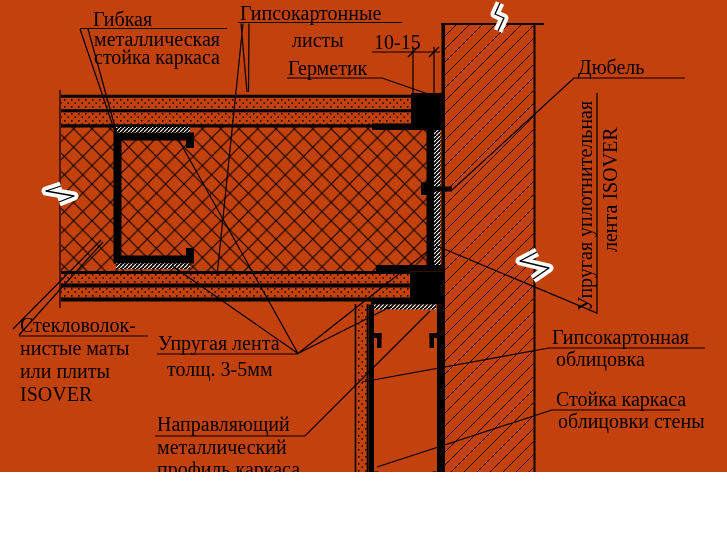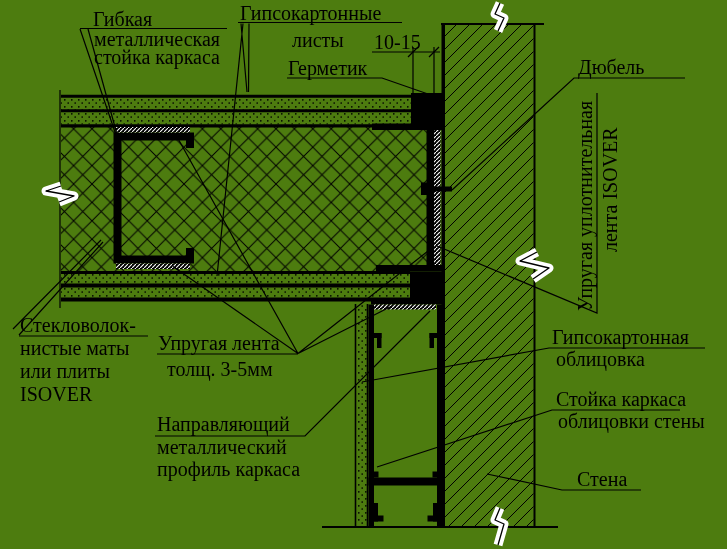--- a/index.html
+++ b/index.html
@@ -1,16 +1,16 @@
 <!DOCTYPE html>
 <html><head>
 <meta charset="utf-8">
 <style>
   html,body{margin:0;padding:0;background:#ffffff;}
-  .stage{position:relative;width:727px;height:549px;background:#4d7c0f;overflow:hidden;}
+  .stage{position:relative;width:727px;height:472px;background:#c2410c;overflow:hidden;}
   svg{display:block;}
   text{font-family:"Liberation Serif","DejaVu Serif",serif;font-size:20px;fill:#000;}
   .ln{stroke:#000;stroke-width:1.2;fill:none;}
   .thick{stroke:#000;fill:none;}
   .blk{fill:#000;stroke:none;}
   .brk-w{stroke:#fff;stroke-width:9;fill:none;stroke-linejoin:round;}
   .brk-b{stroke:#000;stroke-width:1.3;fill:none;stroke-linejoin:round;}
 </style>
 </head>
 <body>

